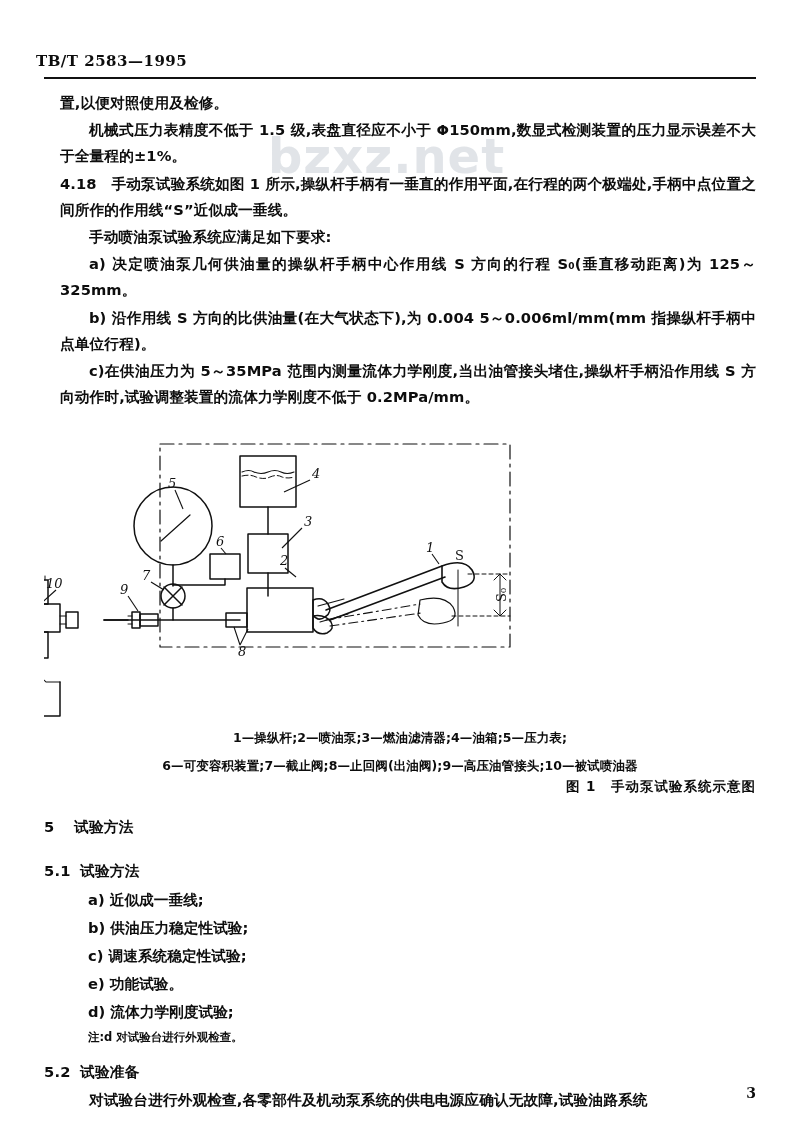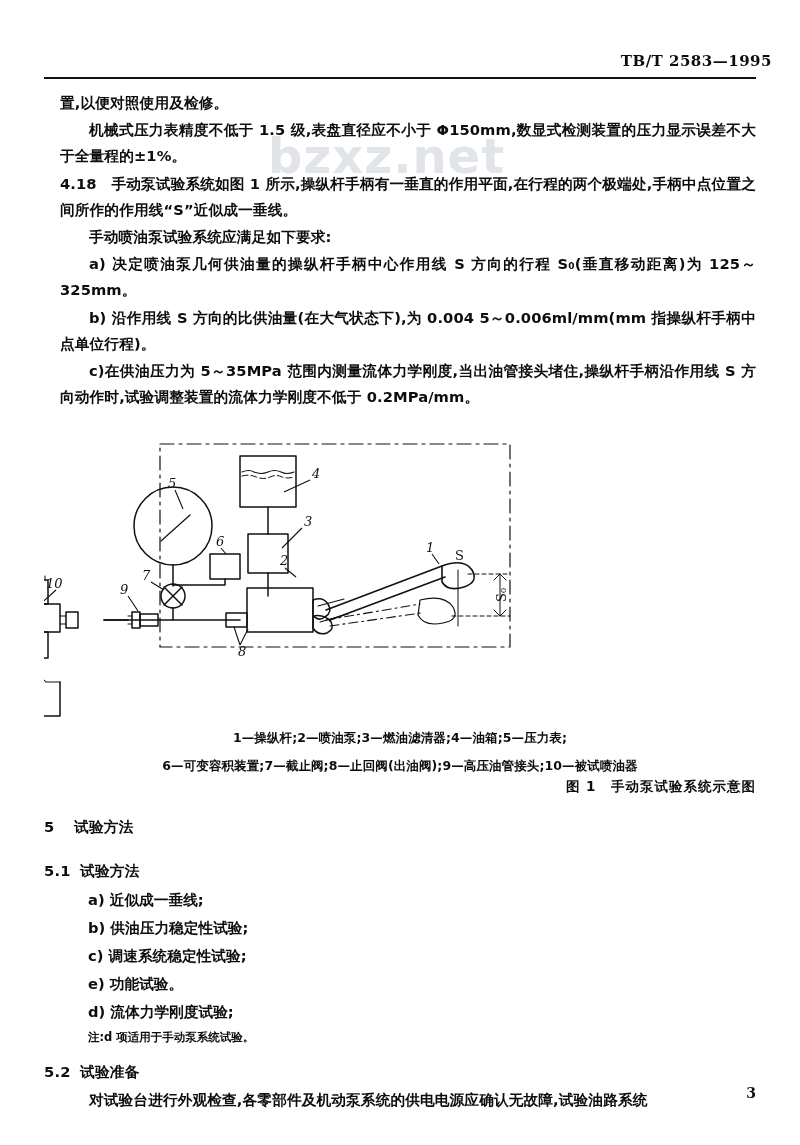--- a/index.html
+++ b/index.html
@@ -35,24 +35,24 @@
     color: #c9cfd6;
     opacity: 0.55;
     pointer-events: none;
     user-select: none;
     z-index: 0;
   }
 
   
   .doc-header {
     position: absolute;
-    left: 60px;
+    left: 36px;
     top: 52px;
     width: 712px;
-    text-align: right;
+    text-align: left;
     font-family: "DejaVu Serif", "Liberation Serif", serif;
     font-weight: bold;
     font-size: 15px;
     letter-spacing: 0.5px;
     z-index: 2;
   }
   .header-rule {
     position: absolute;
     left: 44px;
     top: 77px;
@@ -297,21 +297,21 @@
 
     <p class="sec-h">
       <span class="sec-num wide">5.1</span><span>试验方法</span>
     </p>
 
     <p class="list-item">a) 近似成一垂线;</p>
     <p class="list-item">b) 供油压力稳定性试验;</p>
     <p class="list-item">c) 调速系统稳定性试验;</p>
     <p class="list-item">e) 功能试验。</p>
     <p class="list-item">d) 流体力学刚度试验;</p>
-    <p class="note">注:d 项适用于手动泵系统试验。</p>
+    <p class="note">注:d 对试验台进行外观检查。</p>
 
     <div class="spacer-sm"></div>
 
     <p class="sec-h">
       <span class="sec-num wide">5.2</span><span>试验准备</span>
     </p>
     <p class="txt indent">对试验台进行外观检查,各零部件及机动泵系统的供电电源应确认无故障,试验油路系统</p>
   </div>
 
   <div class="page-num">3</div>

